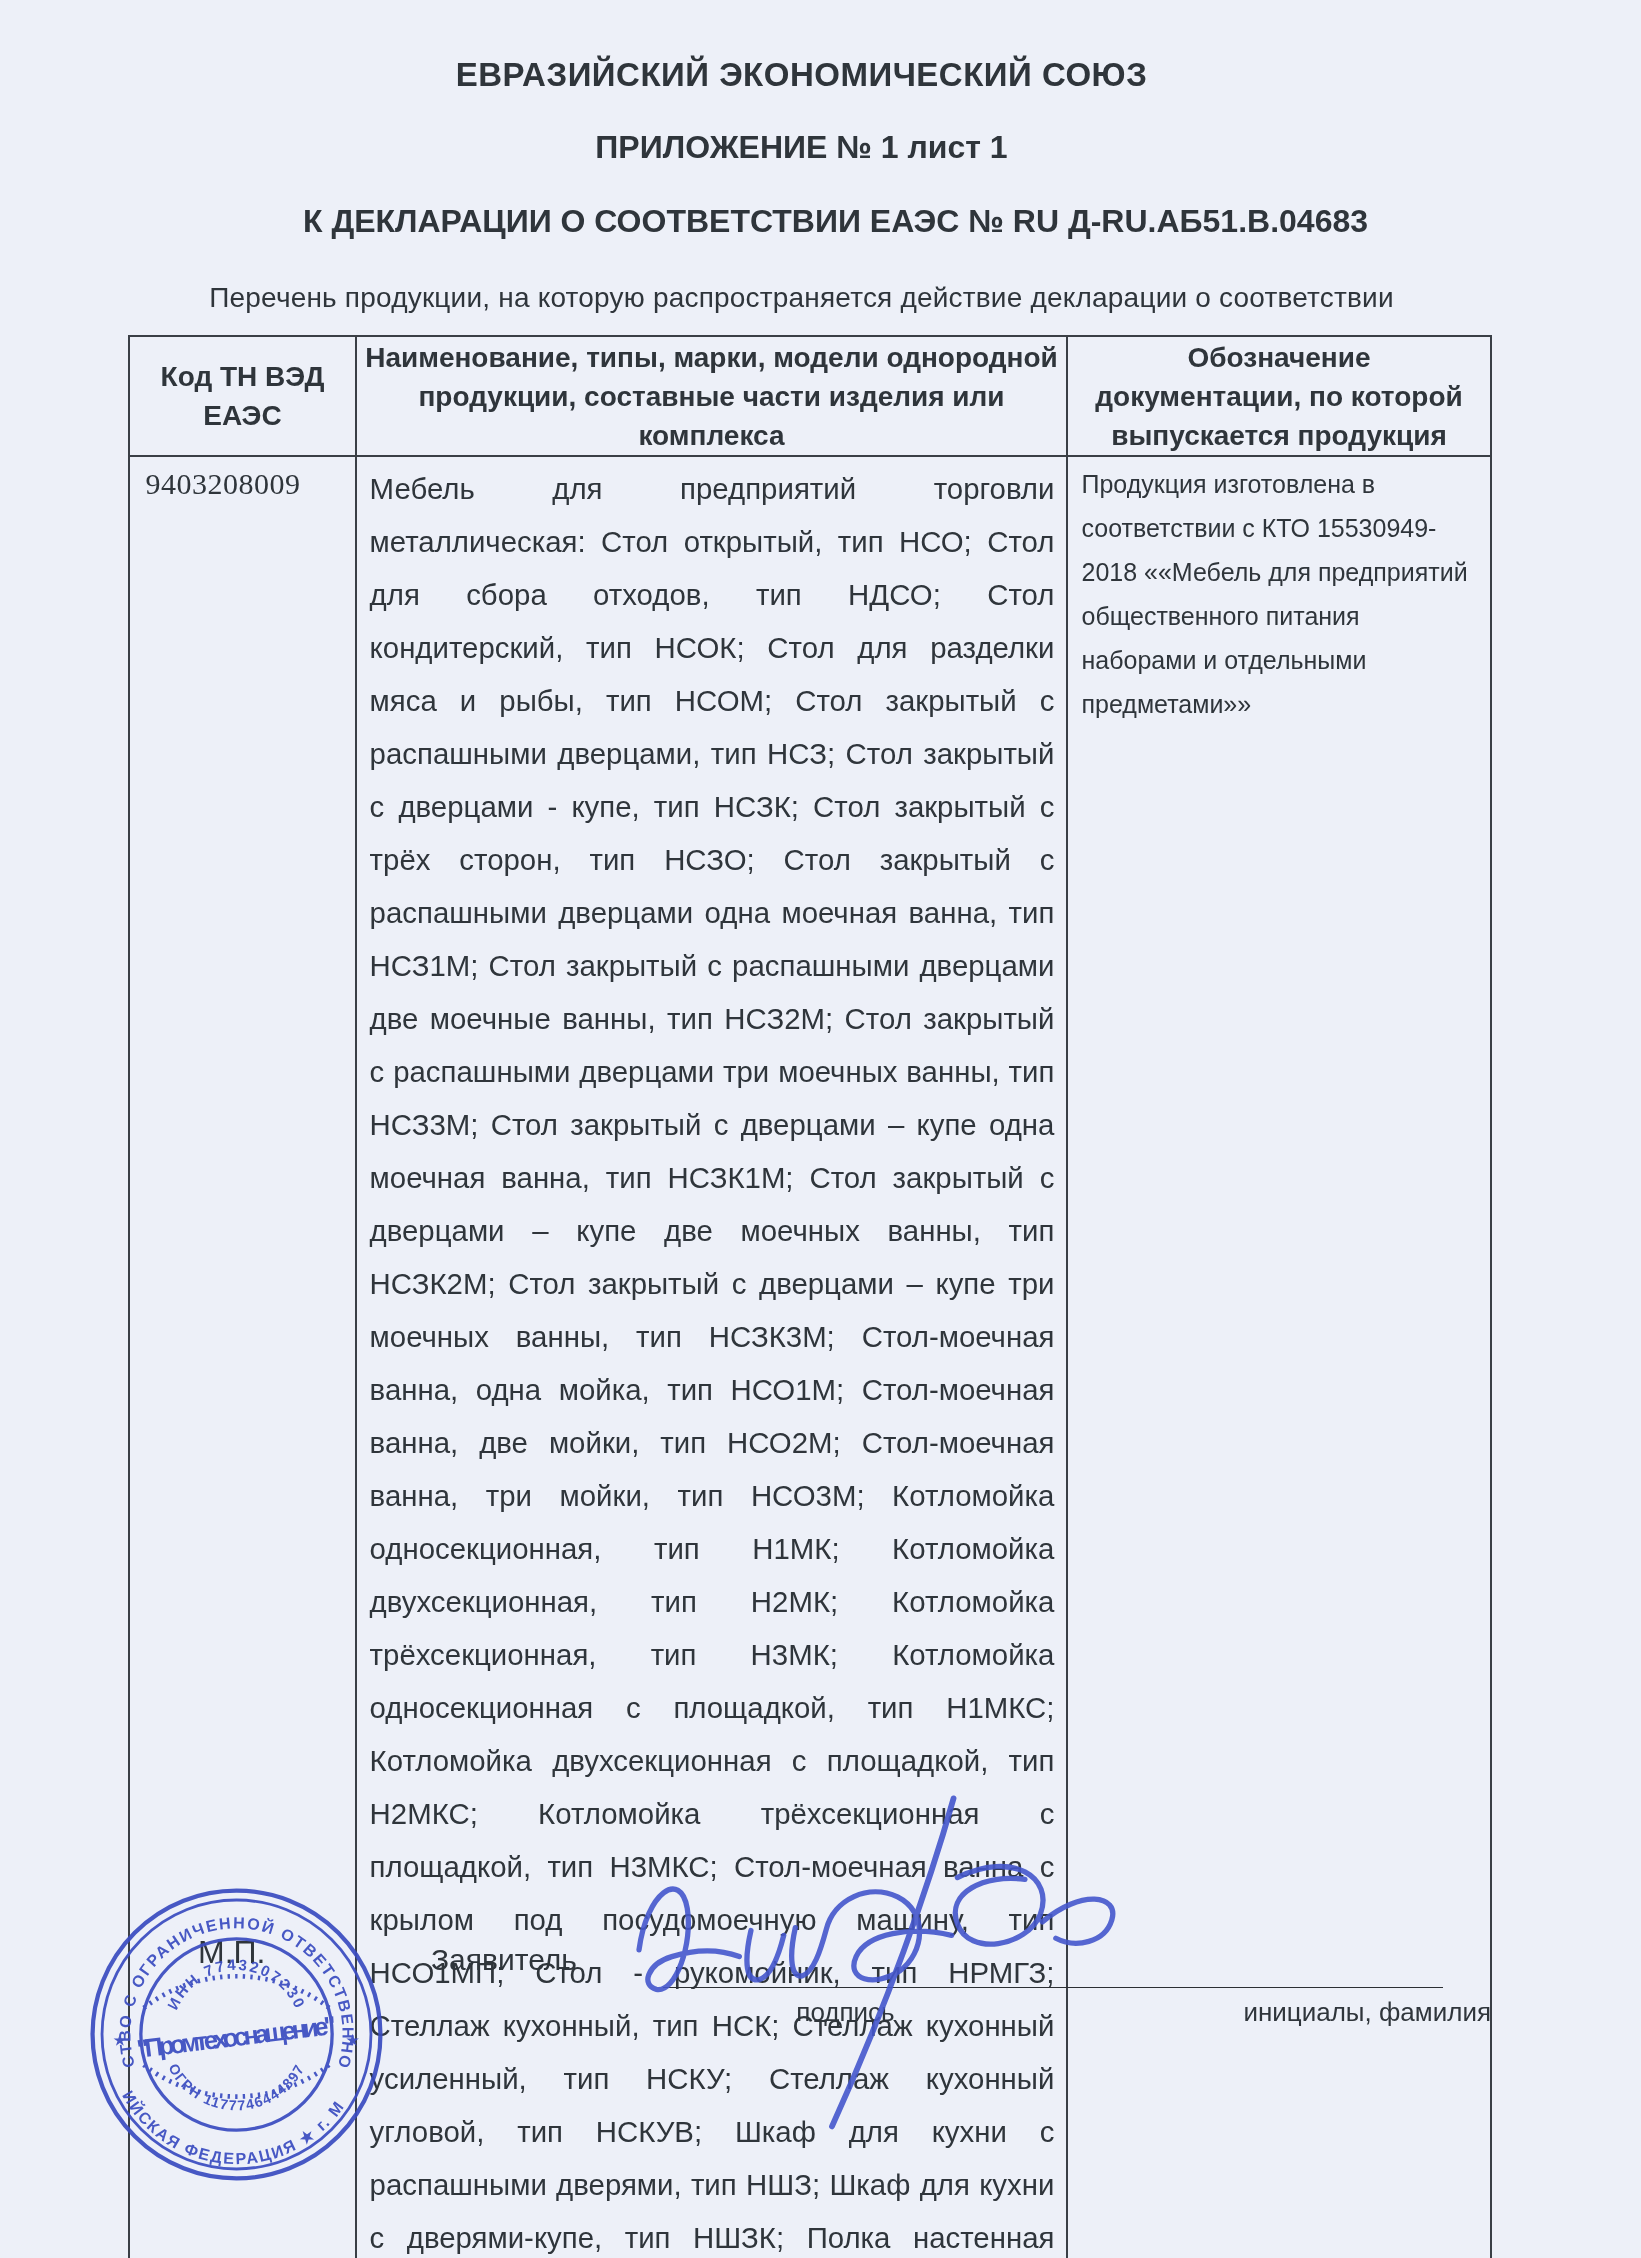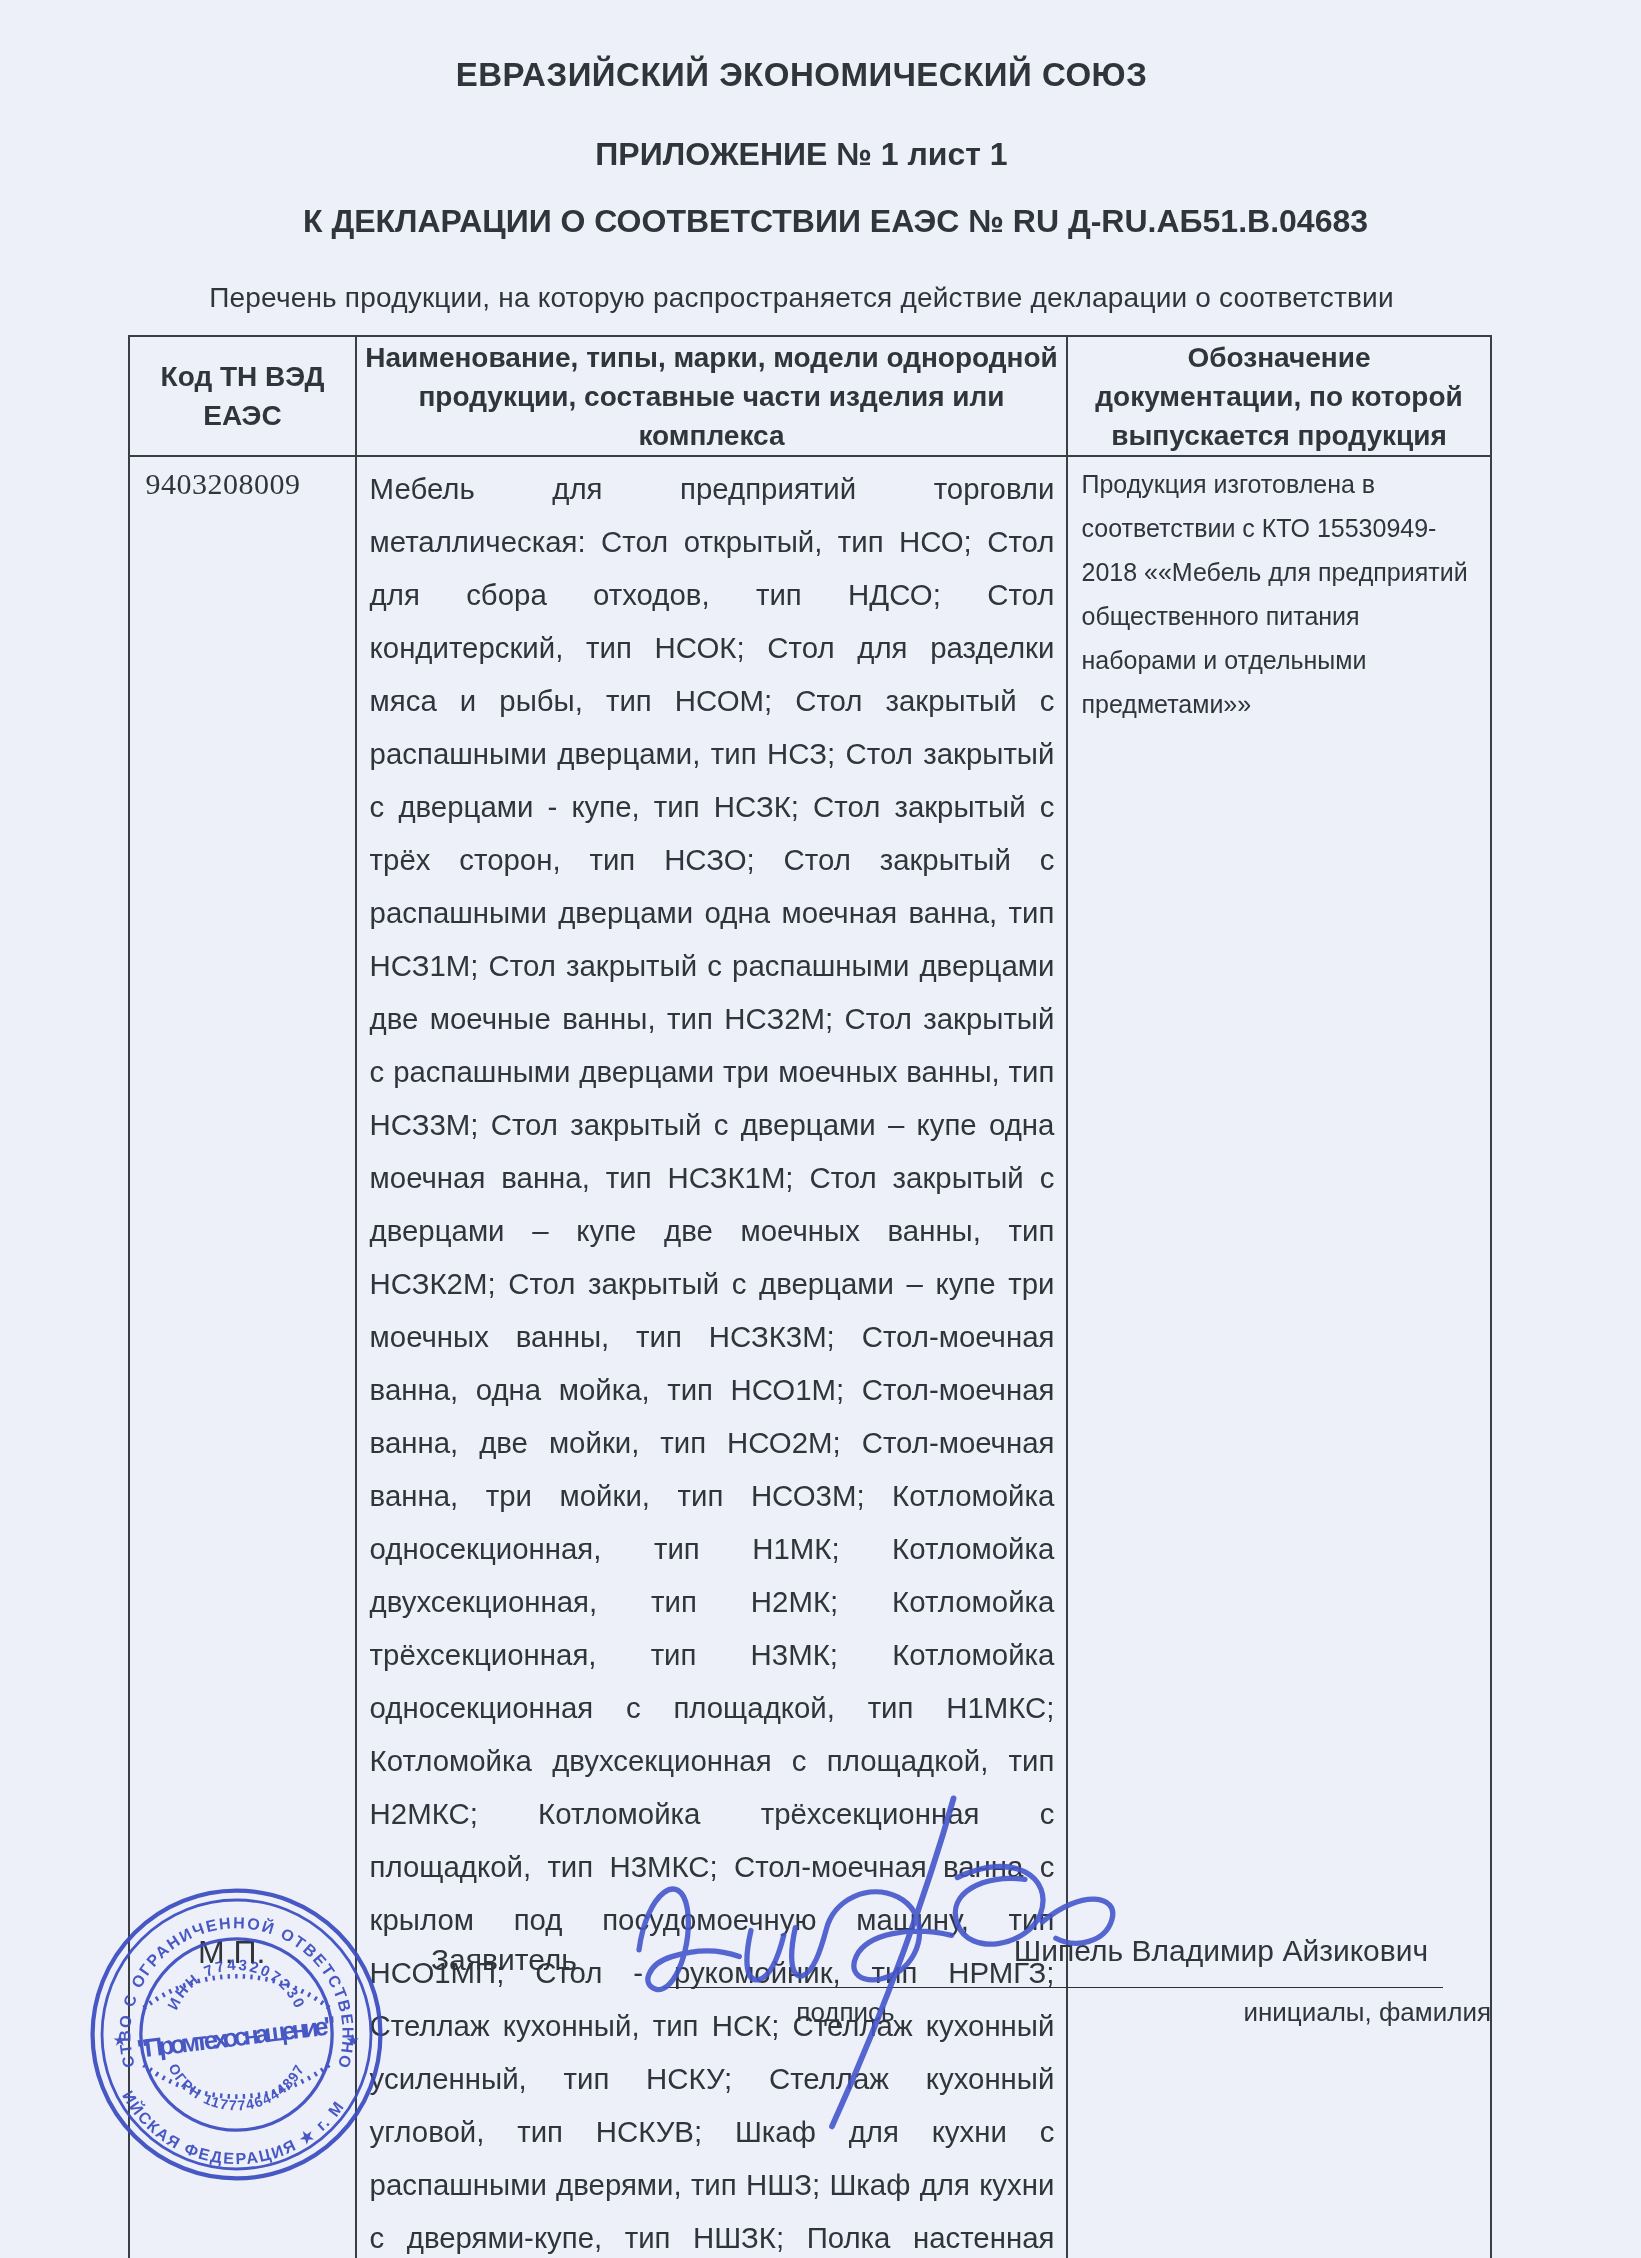--- a/index.html
+++ b/index.html
@@ -1,20 +1,20 @@
 <!DOCTYPE html>
 <html><head>
 <meta charset="utf-8">
 <style>
   html,body{margin:0;padding:0;background:#dfe3ee;}
   .page{position:relative;width:1641px;height:2258px;background:#edf0f8;
         font-family:"Liberation Sans",sans-serif;color:#2f353b;overflow:hidden;}
   .center-line{position:absolute;left:0;width:1603px;text-align:center;font-weight:bold;}
   .t1{top:56px;font-size:33px;letter-spacing:0.5px;text-align:center;}
-  .t2{top:136px;font-size:32px;}
+  .t2{top:129px;font-size:32px;}
   .t3{top:203px;font-size:32px;padding-left:34px;}
   .intro{top:282px;font-size:28px;font-weight:normal;letter-spacing:0.2px;}
   table.main{position:absolute;left:128px;top:335px;width:1361px;border-collapse:collapse;table-layout:fixed;}
   table.main th{border:2.9px solid #3a3f46;font-size:28px;font-weight:bold;line-height:39px;height:118px;
         vertical-align:middle;text-align:center;white-space:pre-line;padding:0;}
   table.main td{border:2.9px solid #3a3f46;vertical-align:top;}
   td.code{padding:9.7px 0 0 15.4px;font-size:30px;letter-spacing:0.5px;font-family:Liberation Serif, serif;}
   td.products{padding:4.8px 11.6px 0 12.6px;font-size:29.4px;line-height:53px;text-align:justify;height:1402px;}
   td.docs{padding:4.8px 9.7px 0 13.5px;font-size:25px;line-height:44px;}
   table.main tr.body-row td{border-bottom-width:3.9px;}
@@ -65,21 +65,20 @@
       </tr>
     </tbody>
   </table>
 
   <div class="mp">М.П.</div>
   <div class="applicant">Заявитель</div>
 
   <div class="sig-line"></div>
   <div class="sig-caption">подпись</div>
 
-  <div class="name">Шипель Владимир Айзикович</div>
   <div class="name-line"></div>
   <div class="name-caption">инициалы, фамилия</div>
 
   <svg class="stamp" width="303" height="303" viewBox="0 0 320 320">
     <defs>
       <path id="arcOuterTop" d="M 54.8 198.3 A 112 112 0 1 1 265.2 198.3" fill="none"></path>
       <path id="arcOuterBottom" d="M 41.4 228.5 A 137 137 0 0 0 278.6 228.5" fill="none"></path>
       <path id="arcInnerTop" d="M 93 148.2 A 68 68 0 0 1 227 148.2" fill="none"></path>
       <path id="arcInnerBottom" d="M 82.7 180.7 A 80 80 0 0 0 237.3 180.7" fill="none"></path>
     </defs>

